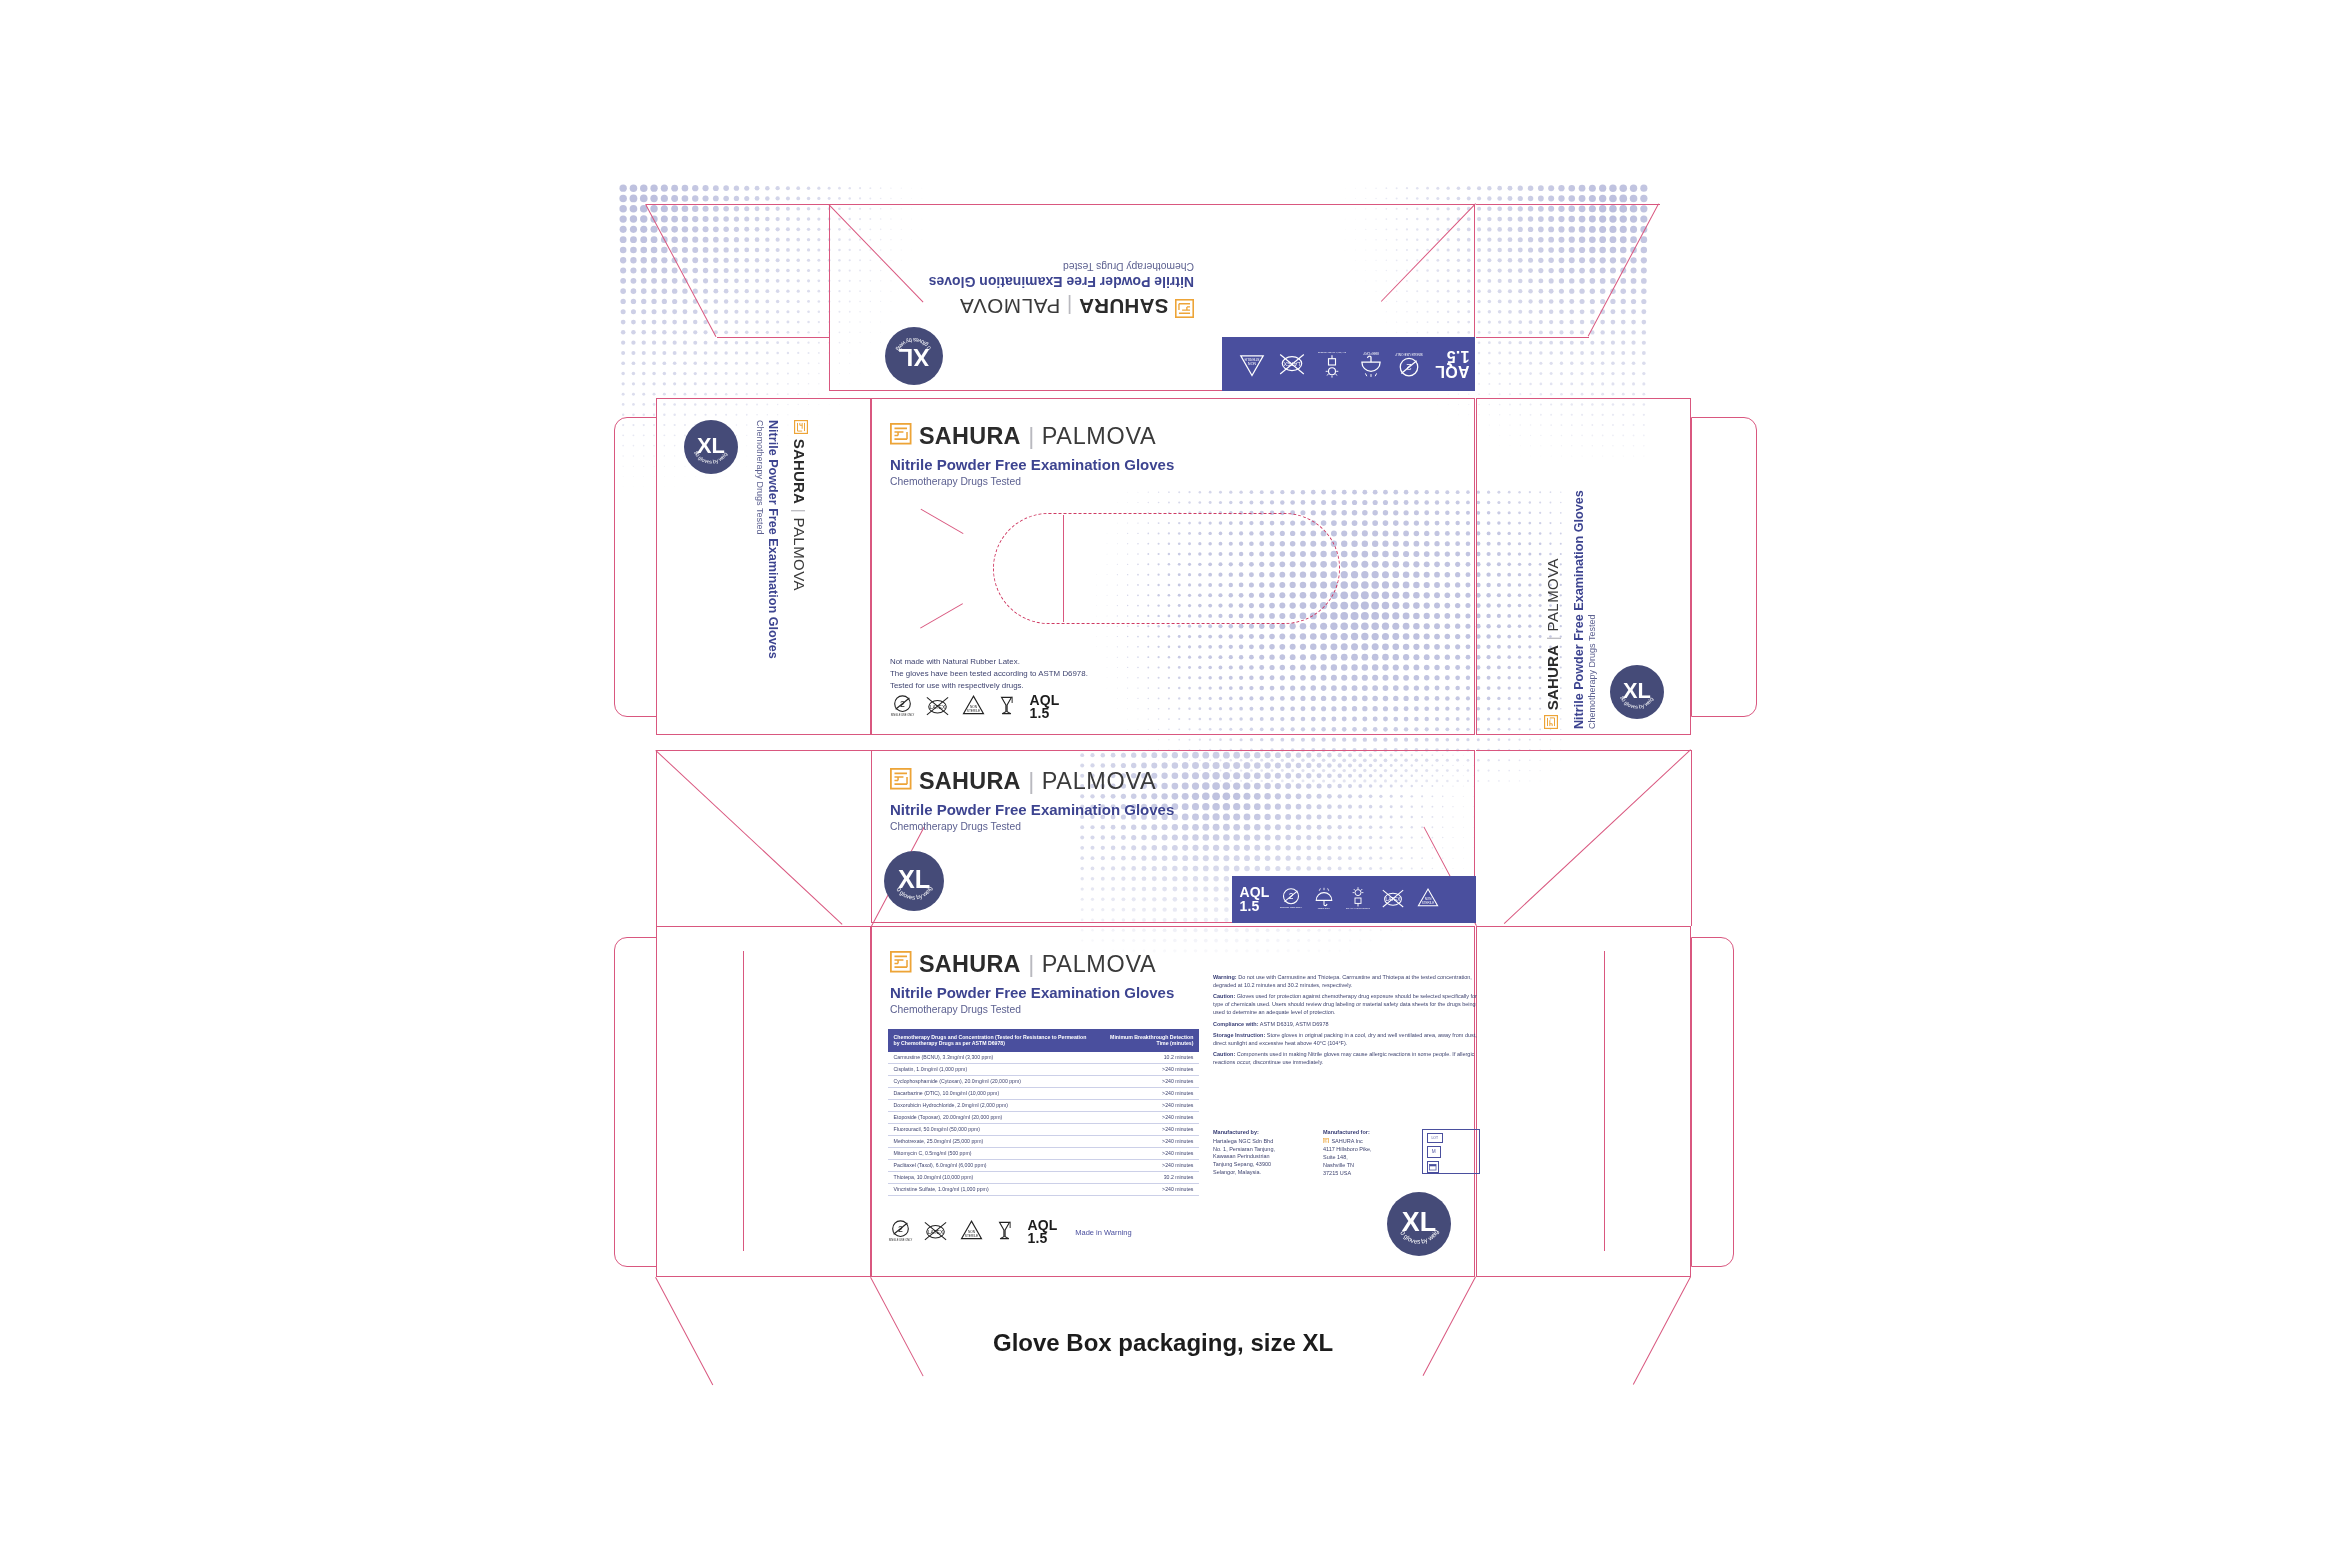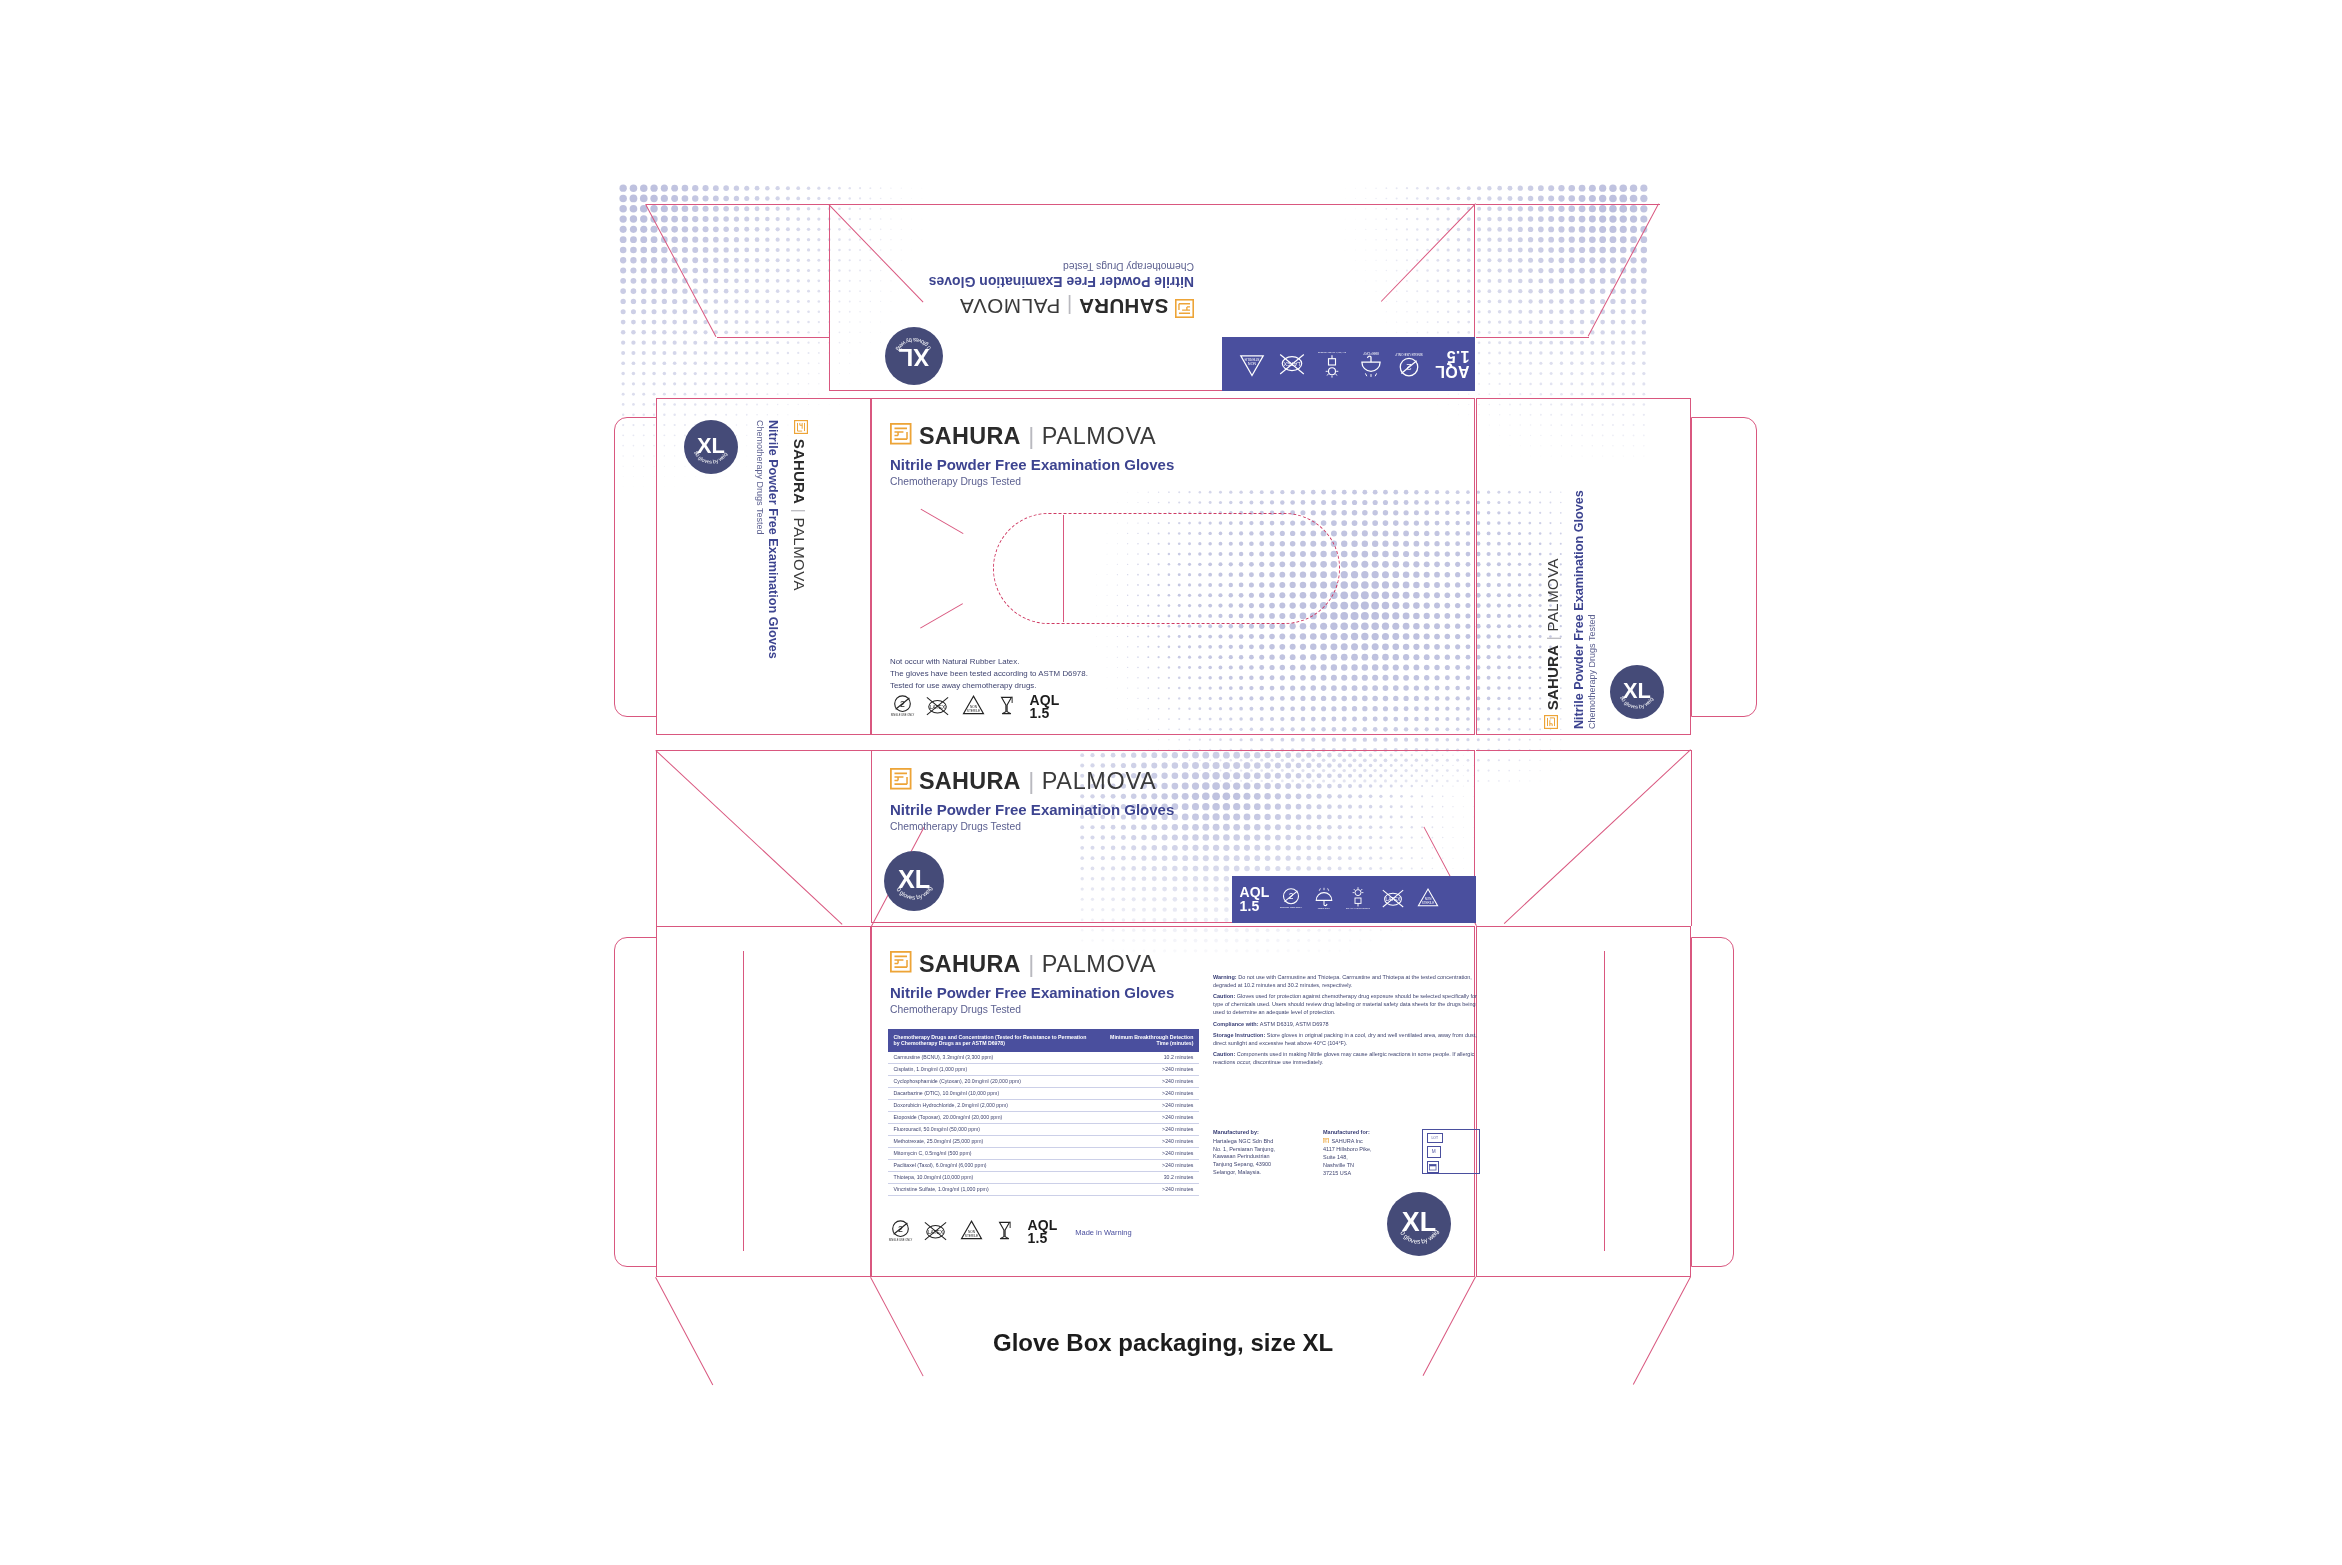--- a/index.html
+++ b/index.html
@@ -3771,23 +3771,23 @@
       </span>
       <span class="sah">SAHURA</span>
       <span class="pipe">|</span>
       <span class="pal">PALMOVA</span>
     </div>
     <div class="hl" style="font-size:15px;margin-top:5.6px;">Nitrile Powder Free Examination Gloves</div>
     <div class="sl" style="font-size:10.3px;margin-top:2.8px;">Chemotherapy Drugs Tested</div>
   </div>
 
   <div style="position:absolute;left:890px;top:656px;width:319px;color:#3f4470;font-size:7.9px;line-height:1.52;">
-    <div>Not occur with Natural Rubber Latex.</div>
+    <div>Not made with Natural Rubber Latex.</div>
     <div>The gloves have been tested according to ASTM D6978.</div>
-    <div>Tested for use away chemotherapy drugs.</div>
+    <div>Tested for use with respectively drugs.</div>
   </div>
 
   <div class="icons" style="position:absolute;left:890px;top:693px;gap:8.4px;align-items:center;">
     <span class="ic">
       <svg width="25" height="25" viewBox="0 0 40 40">
           <circle cx="20" cy="17" r="12.5" fill="none" stroke="#222" stroke-width="1.8"></circle>
           <text x="20" y="22" font-size="14" fill="#222" text-anchor="middle" font-family="Liberation Sans, sans-serif">2</text>
           <line x1="9" y1="26" x2="31" y2="8" stroke="#222" stroke-width="1.8"></line>
           <text x="20" y="37" font-size="4.2" fill="#222" text-anchor="middle" font-family="Liberation Sans, sans-serif">SINGLE USE ONLY</text>
         </svg>

